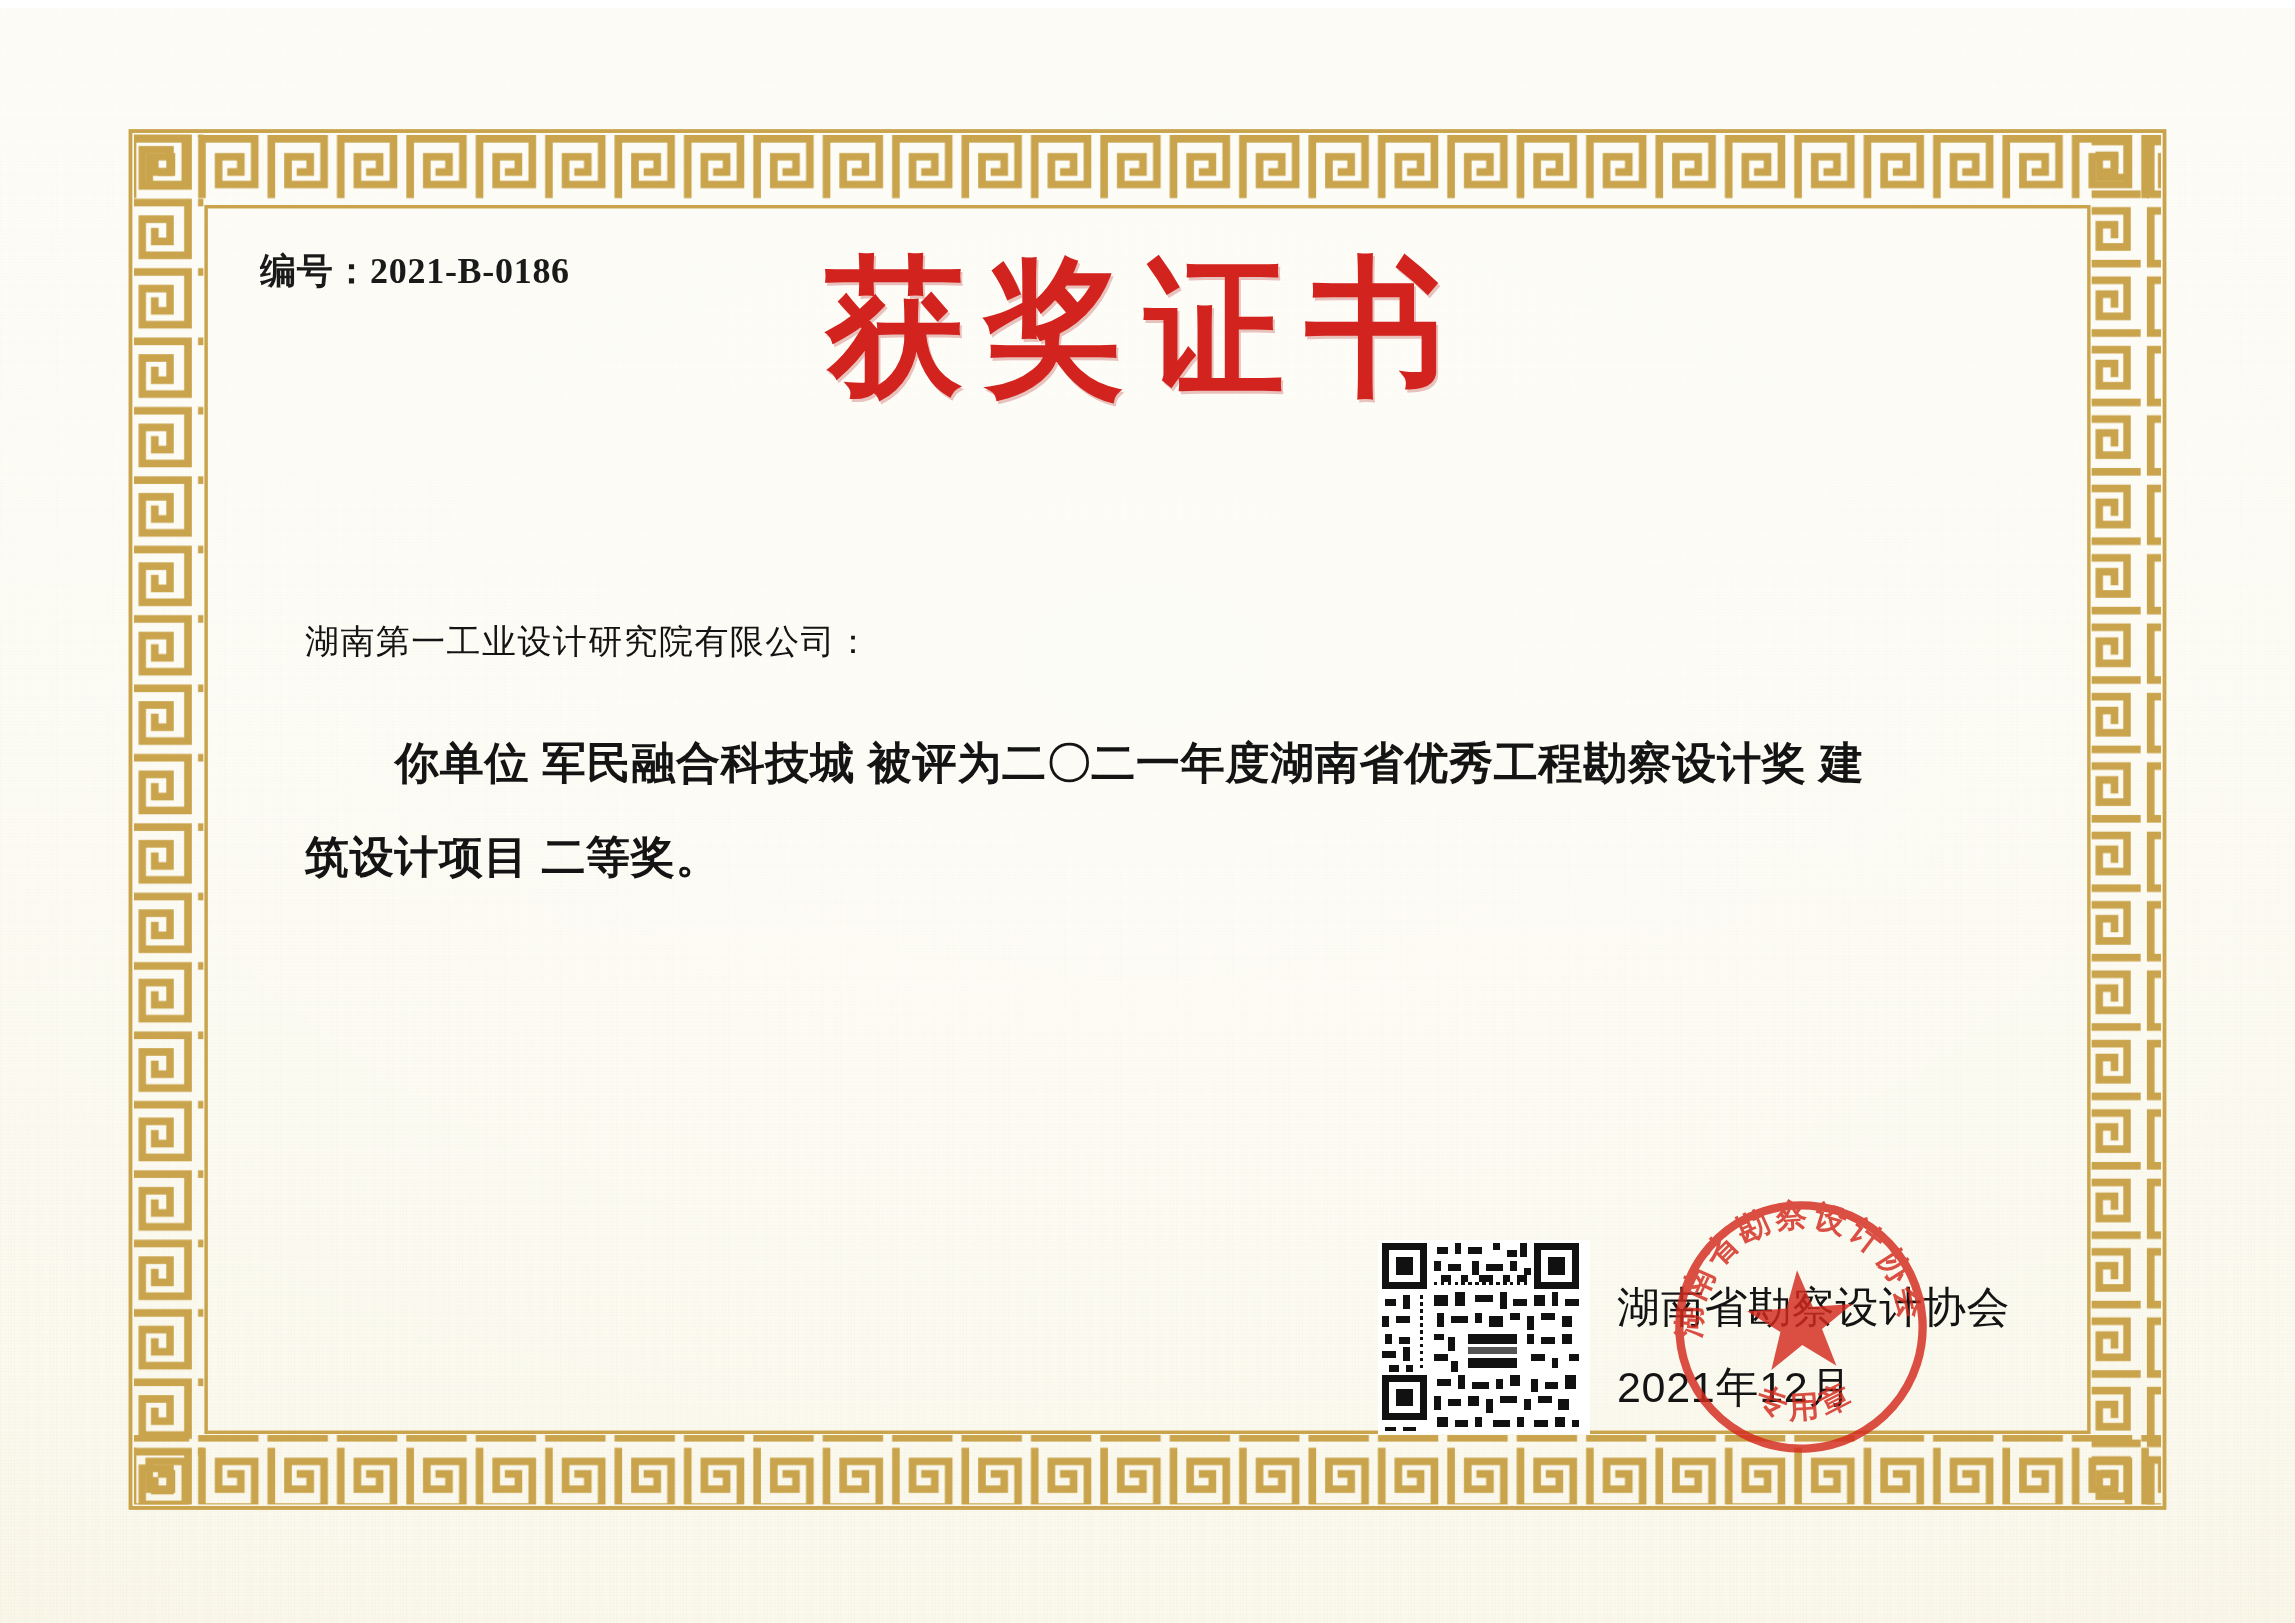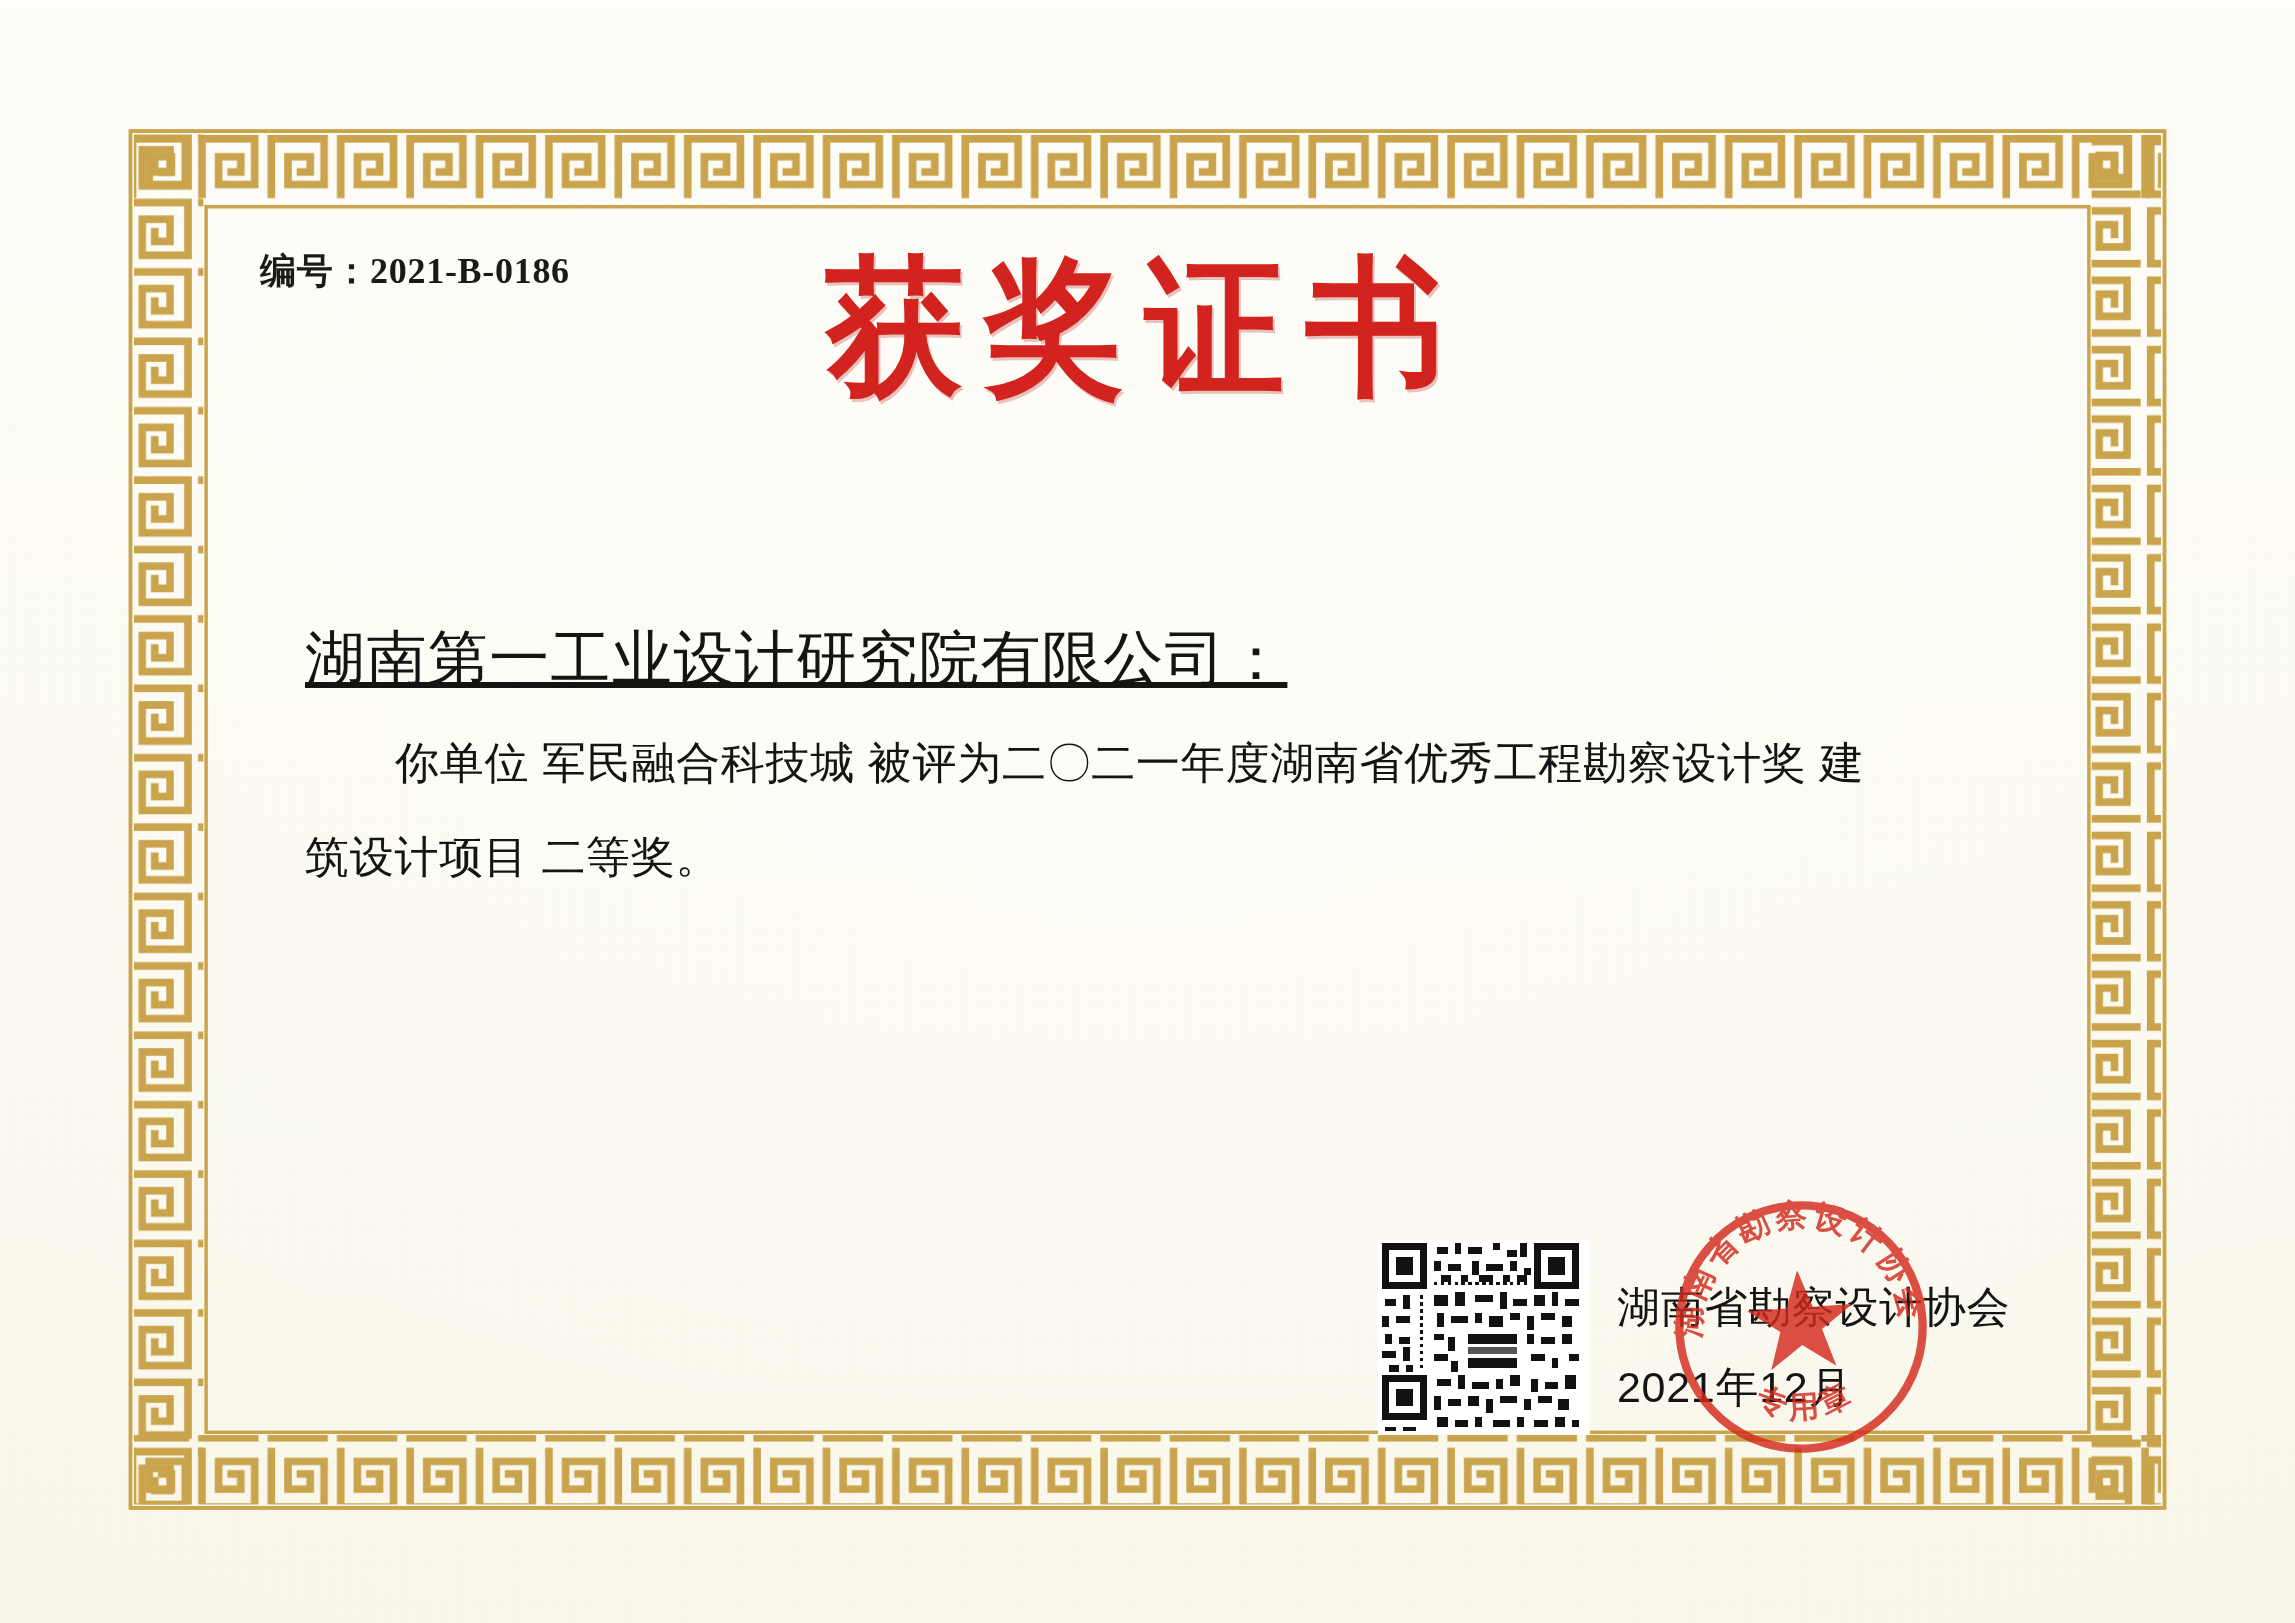--- a/index.html
+++ b/index.html
@@ -80,36 +80,36 @@
     letter-spacing: 21px;
     line-height: 1;
     text-shadow: 2.1px 2.8px 0 rgba(170,20,16,0.25);
     transform: scale(1.0, 1.08);
   }
 
   .recipient {
     position: absolute;
     left: 305px;
     top: 611px;
-    font-size: 60px;
+    font-size: 34px;
     color: #141414;
     white-space: nowrap;
     letter-spacing: 1.4px;
-    text-decoration: underline;
   }
 
   .body-text {
     position: absolute;
     left: 305px;
     top: 708px;
     width: 1694px;
     font-size: 44px;
     line-height: 94px;
     color: #141414;
     letter-spacing: 0.7px;
+    font-weight: bold;
   }
   .body-text p {
     margin: 0;
   }
   .body-text .indent {
     text-indent: 90px;
   }
 
   
   .qr {

